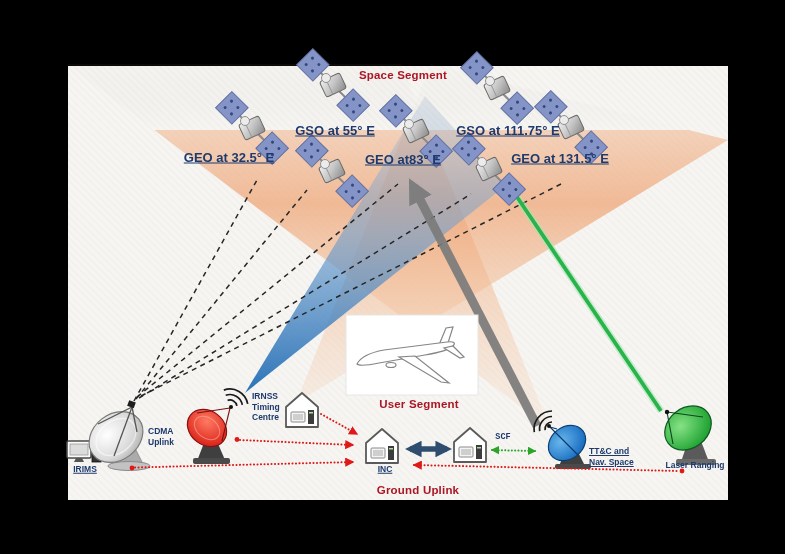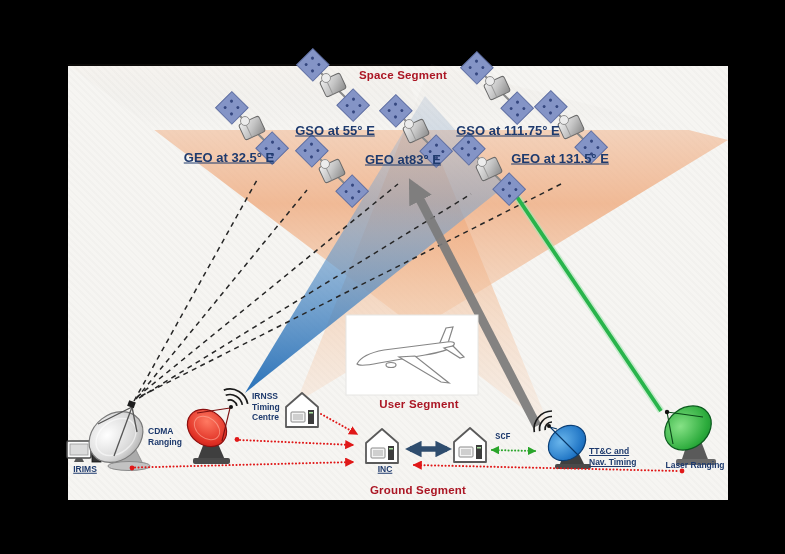--- a/index.html
+++ b/index.html
@@ -236,38 +236,38 @@
       <use href="#sat" transform="translate(415,131)"></use>
       <use href="#sat" transform="translate(251,128)"></use>
       <use href="#sat" transform="translate(331,171)"></use>
       <use href="#sat" transform="translate(570,127)"></use>
       <use href="#sat" transform="translate(488,169)"></use>
     </g>
   </svg>
 
   <div class="lbl ctr seg-lbl" style="left:402px;top:75px;">Space Segment</div>
   <div class="lbl ctr seg-lbl" style="left:418px;top:404px;">User Segment</div>
-  <div class="lbl ctr seg-lbl" style="left:417px;top:490px;">Ground Segment</div>
+  <div class="lbl ctr seg-lbl" style="left:417px;top:490px;">Ground Uplink</div>
 
   <div class="lbl ctr sat-lbl" style="left:334px;top:130px;">GSO at 55° E</div>
   <div class="lbl ctr sat-lbl" style="left:507px;top:130px;">GSO at 111.75° E</div>
   <div class="lbl ctr sat-lbl" style="left:228px;top:157px;">GEO at 32.5° E</div>
   <div class="lbl ctr sat-lbl" style="left:402px;top:159px;">GEO at83° E</div>
   <div class="lbl ctr sat-lbl" style="left:559px;top:158px;">GEO at 131.5° E</div>
 
   <div class="lbl ctr stn-lbl" style="left:84px;top:469px;text-decoration:underline;">IRIMS</div>
   <div class="lbl stn-lbl" style="left:147px;top:426px;">
     <span>CDMA</span>
-    <span>Ranging</span>
+    <span>Uplink</span>
   </div>
   <div class="lbl stn-lbl" style="left:251px;top:391px;">
     <span>IRNSS</span>
     <span>Timing</span>
     <span>Centre</span>
   </div>
   <div class="lbl ctr stn-lbl" style="left:384px;top:469px;text-decoration:underline;">INC</div>
   <div class="lbl ctr stn-lbl" style="left:502px;top:437px;font-family:Liberation Mono, monospace;">SCF</div>
   <div class="lbl stn-lbl" style="left:588px;top:446px;text-decoration:underline;">
     <span>TT&amp;C and</span>
-    <span>Nav. Timing</span>
+    <span>Nav. Space</span>
   </div>
   <div class="lbl ctr stn-lbl" style="left:694px;top:465px;">Laser Ranging</div>
 </div>
 
 </body></html>

